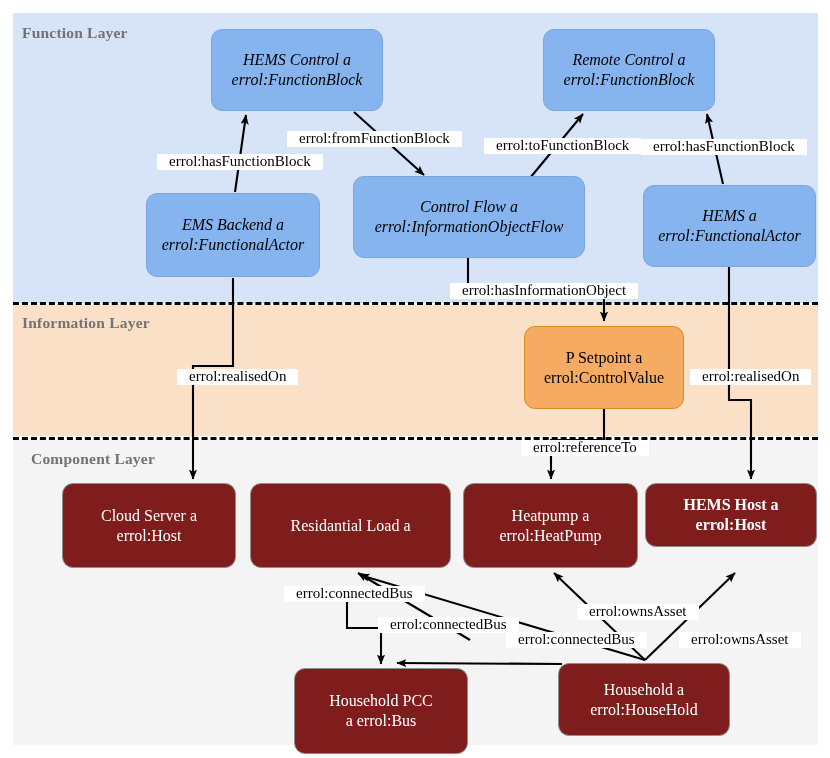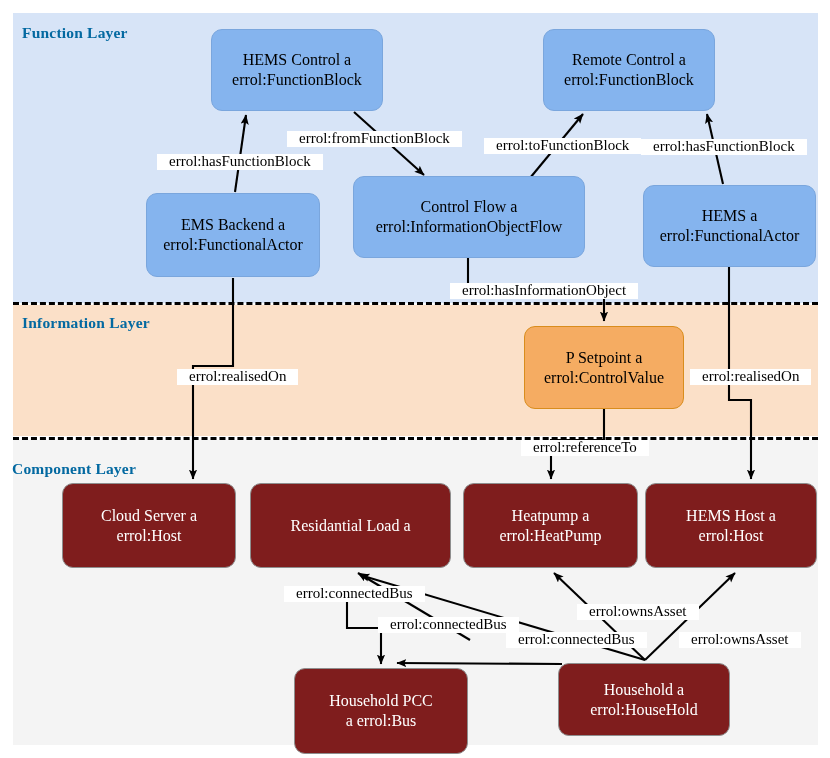--- a/index.html
+++ b/index.html
@@ -10,28 +10,28 @@
   .layer-fn{top:13px;height:290px;background:#d7e4f7;}
   .layer-info{top:305px;height:131px;background:#fbe0c8;}
   .layer-comp{top:440px;height:305px;background:#f4f4f4;}
 
   .divider{position:absolute;left:13px;width:805px;height:0;
            border-top:3px dashed #000;}
   .div1{top:302px;}
   .div2{top:437px;}
 
   .layer-title{position:absolute;font-family:"Liberation Serif",serif;
-               font-weight:bold;font-size:15.5px;color:#0369a1;letter-spacing:.2px;
+               font-weight:bold;font-size:15.5px;color:#737373;letter-spacing:.2px;
                white-space:nowrap;}
 
   .node{position:absolute;box-sizing:border-box;border-radius:11px;
         display:flex;align-items:center;justify-content:center;text-align:center;
         font-family:"Liberation Serif",serif;font-size:16px;line-height:1.22;
         padding:2px 6px;}
-  .n-blue{background:#85b4ee;border:1.3px solid #7aa6dd;color:#000;}
+  .n-blue{background:#85b4ee;border:1.3px solid #7aa6dd;color:#000;font-style:italic;}
   .n-orange{background:#f5ac62;border:1.6px solid #d98d1d;color:#000;}
   .n-gray{background:#7f1d1d;border:1.3px solid #8e8e8e;color:#ffffff;}
 
   .node span{display:block;}
 
   svg.edges{position:absolute;left:0;top:0;width:830px;height:758px;
             pointer-events:none;overflow:visible;}
 
   .elabel{position:absolute;background:#ffffff;color:#000;
           font-family:"Liberation Serif",serif;font-size:15px;line-height:1.05;
@@ -82,21 +82,21 @@
       <path d="M645,660 L554,573"></path>
 
       <path d="M645,660 L360,575"></path>
 
       <path d="M645,660 L735,573"></path>
     </g>
   </svg>
 
   <div class="layer-title" style="left:22px;top:24px;">Function Layer</div>
   <div class="layer-title" style="left:22px;top:314px;">Information Layer</div>
-  <div class="layer-title" style="left:12px;top:450px;margin-top:10px;">Component Layer</div>
+  <div class="layer-title" style="left:31px;top:450px;">Component Layer</div>
 
   <div class="node n-blue" style="left:211px;top:29px;width:172px;height:82px;">
     <div>
       <span>HEMS Control a</span>
       <span>errol:FunctionBlock</span>
     </div>
   </div>
 
   <div class="node n-blue" style="left:543px;top:29px;width:172px;height:82px;">
     <div>
@@ -146,21 +146,21 @@
     </div>
   </div>
 
   <div class="node n-gray" style="left:463px;top:483px;width:175px;height:85px;">
     <div>
       <span>Heatpump a</span>
       <span>errol:HeatPump</span>
     </div>
   </div>
 
-  <div class="node n-gray" style="left:645px;top:483px;width:172px;height:85px;">
+  <div class="node n-gray" style="left:645px;top:483px;width:172px;height:64px;font-weight:bold;">
     <div>
       <span>HEMS Host a</span>
       <span>errol:Host</span>
     </div>
   </div>
 
   <div class="node n-gray" style="left:294px;top:668px;width:174px;height:86px;">
     <div>
       <span>Household PCC</span>
       <span>a errol:Bus</span>

